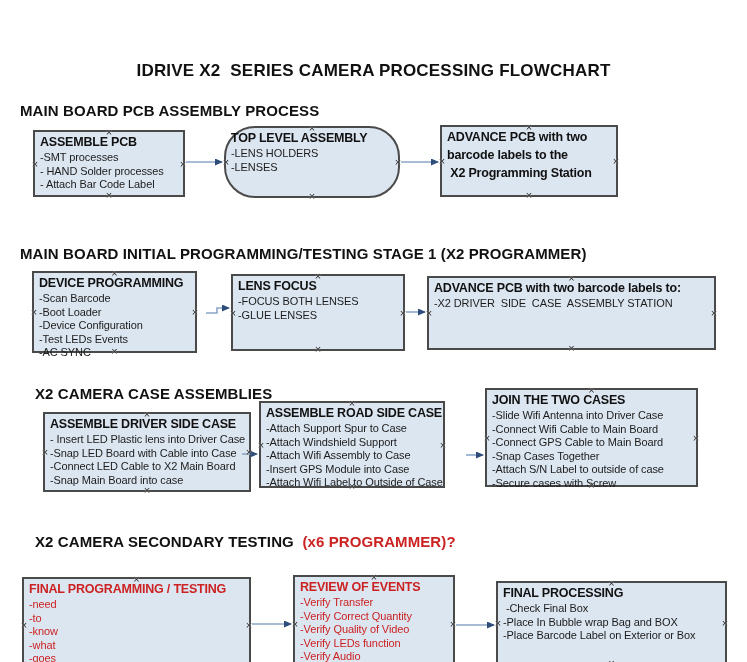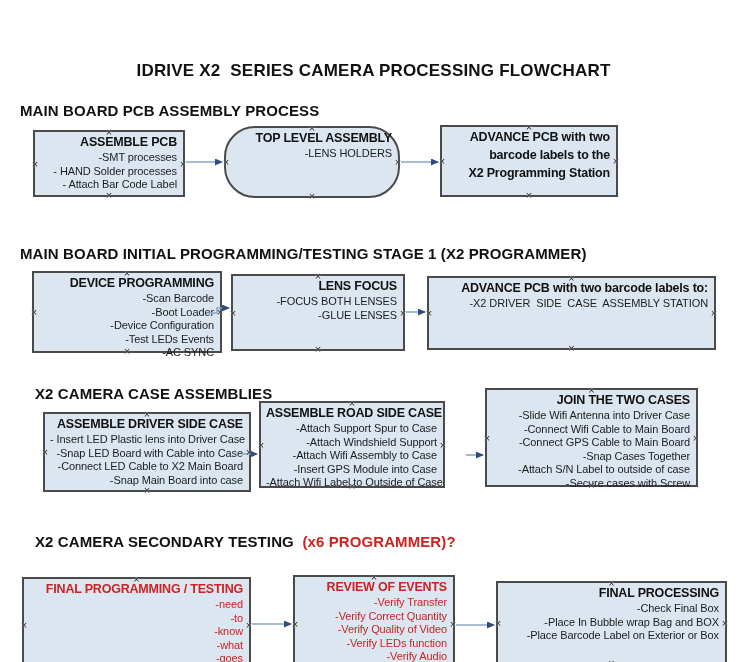--- a/index.html
+++ b/index.html
@@ -13,21 +13,21 @@
     font-size:17px;font-weight:bold;color:#111;white-space:pre;letter-spacing:.2px;
   }
   .section-heading{
     position:absolute;font-size:15px;font-weight:bold;color:#111;white-space:pre;
     letter-spacing:.1px;line-height:18px;
   }
   .section-heading .suffix{color:var(--red,#cc2222);}
   .flow-box{
     position:absolute;background:var(--box-fill,#dce6f1);
     border:2px solid var(--box-border,#4a4a4a);
-    box-sizing:border-box;padding:2px 6px 0 5px;overflow:visible;text-align:right;
+    box-sizing:border-box;padding:2px 6px 0 5px;overflow:visible;
   }
   .flow-box-title{
     font-size:12.5px;font-weight:bold;color:#111;line-height:17px;
     white-space:pre;letter-spacing:-.2px;
   }
   .flow-box-item{
     font-size:11px;color:#1c1c1c;line-height:13.5px;white-space:pre;letter-spacing:-.1px;
   }
   .flow-box.red-box .flow-box-title,
   .flow-box.red-box .flow-box-item{color:var(--red,#cc2222);}
@@ -71,36 +71,37 @@
         <div class="flow-box-item">- HAND Solder processes</div>
         <div class="flow-box-item">- Attach Bar Code Label</div>
         <span class="anchor" style="left: 50%; top: 0%;">×</span>
         <span class="anchor" style="left: 50%; top: 100%;">×</span>
         <span class="anchor" style="left: 0%; top: 50%;">×</span>
         <span class="anchor" style="left: 100%; top: 50%;">×</span>
       </div>
       <div class="flow-box" style="left: 224px; top: 85px; width: 176px; height: 72px; border-radius: 31px;">
         <div class="flow-box-title">TOP LEVEL ASSEMBLY</div>
         <div class="flow-box-item">-LENS HOLDERS</div>
+        <div class="flow-box-item">-LENSES</div>
         <span class="anchor" style="left: 50%; top: 0%;">×</span>
         <span class="anchor" style="left: 50%; top: 100%;">×</span>
         <span class="anchor" style="left: 0%; top: 50%;">×</span>
         <span class="anchor" style="left: 100%; top: 50%;">×</span>
       </div>
       <div class="flow-box bold-items" style="left: 440px; top: 84px; width: 178px; height: 72px;">
         <div class="flow-box-title">ADVANCE PCB with two</div>
         <div class="flow-box-item">barcode labels to the</div>
         <div class="flow-box-item"> X2 Programming Station</div>
         <span class="anchor" style="left: 50%; top: 0%;">×</span>
         <span class="anchor" style="left: 50%; top: 100%;">×</span>
         <span class="anchor" style="left: 0%; top: 50%;">×</span>
         <span class="anchor" style="left: 100%; top: 50%;">×</span>
       </div>
       <div class="section-heading" style="left: 20px; top: 204px;"><span>MAIN BOARD INITIAL PROGRAMMING/TESTING STAGE 1 (X2 PROGRAMMER)</span><span class="suffix"></span></div>
-      <div class="flow-box" style="left: 32px; top: 230px; width: 190px; height: 82px;">
+      <div class="flow-box" style="left: 32px; top: 230px; width: 165px; height: 82px;">
         <div class="flow-box-title">DEVICE PROGRAMMING</div>
         <div class="flow-box-item">-Scan Barcode</div>
         <div class="flow-box-item">-Boot Loader</div>
         <div class="flow-box-item">-Device Configuration</div>
         <div class="flow-box-item">-Test LEDs Events</div>
         <div class="flow-box-item">-AC SYNC</div>
         <span class="anchor" style="left: 50%; top: 0%;">×</span>
         <span class="anchor" style="left: 50%; top: 100%;">×</span>
         <span class="anchor" style="left: 0%; top: 50%;">×</span>
         <span class="anchor" style="left: 100%; top: 50%;">×</span>

